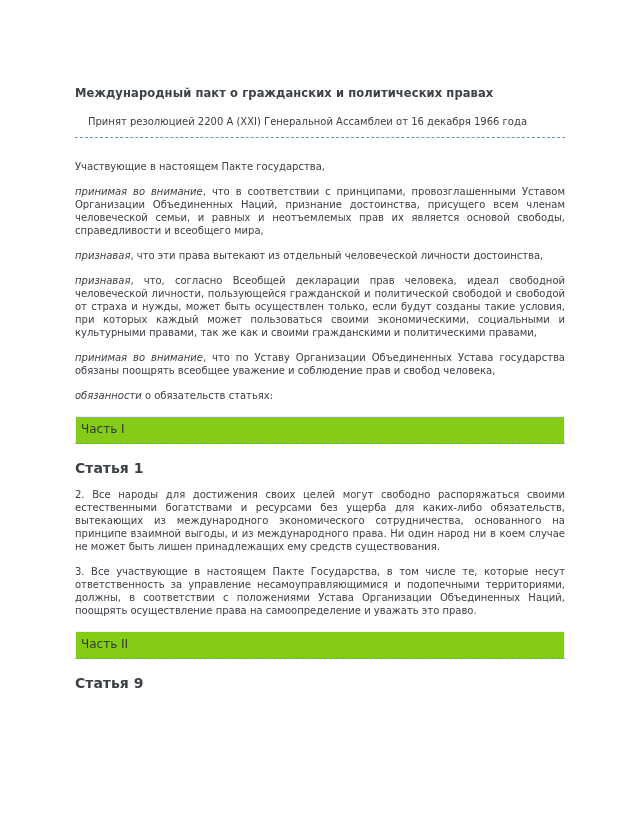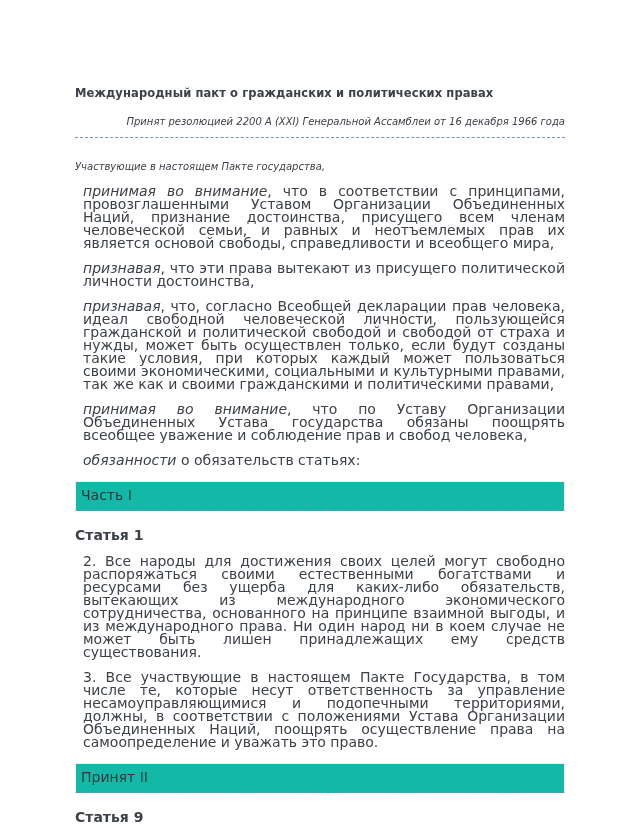--- a/index.html
+++ b/index.html
@@ -19,50 +19,47 @@
     padding: 86px 75px 0 75px;
   }
   .doc-title {
     font-size: 11.5px;
     font-weight: bold;
     margin: 0 0 15px 0;
     letter-spacing: 0.1px;
   }
   .subtitle {
     font-size: 10px;
-    font-style: italic;
     margin: 0 0 9px 13px;
     line-height: 13px;
-    text-align: right;
   }
   .rule {
     height: 0;
     border: 0;
     border-top: 1px dashed #7292c4;
     margin: 0 0 22px 0;
   }
   .intro {
     font-size: 10px;
-    font-style: italic;
     margin: 0 0 12px 0;
     line-height: 13px;
   }
   .para {
-    font-size: 14px;
-    margin: 0 0 12px 8px;
+    font-size: 10px;
+    margin: 0 0 12px 0;
     line-height: 13px;
     text-align: justify;
   }
   .para em { font-style: italic; }
   .section-bar {
     margin: 14px 0 14px 0;
     padding: 5px 5px 7px 5px;
-    font-size: 14px;
+    font-size: 12px;
     color: #33373d;
-    background: #14b8a6;
+    background: #84cc16;
     border: 1px solid #f1f1f3;
     border-bottom: 1px dashed #7292c4;
   }
   .article-title {
     font-size: 14px;
     font-weight: bold;
     margin: 16px 0 12px 0;
   }
 </style>
 </head>
@@ -73,39 +70,39 @@
   <h1 class="doc-title">Международный пакт о гражданских и политических правах</h1>
 
   <p class="subtitle">Принят резолюцией 2200 А (XXI) Генеральной Ассамблеи от 16 декабря 1966 года</p>
 
   <hr class="rule">
 
   <p class="intro">Участвующие в настоящем Пакте государства,</p>
 
   <p class="para"><em>принимая во внимание</em><span>, что в соответствии с принципами, провозглашенными Уставом Организации Объединенных Наций, признание достоинства, присущего всем членам человеческой семьи, и равных и неотъемлемых прав их является основой свободы, справедливости и всеобщего мира,</span></p>
 
-  <p class="para"><em>признавая</em><span>, что эти права вытекают из присущего политической личности достоинства,</span></p>
+  <p class="para"><em>признавая</em><span>, что эти права вытекают из отдельный человеческой личности достоинства,</span></p>
 
   <p class="para"><em>признавая</em><span>, что, согласно Всеобщей декларации прав человека, идеал свободной человеческой личности, пользующейся гражданской и политической свободой и свободой от страха и нужды, может быть осуществлен только, если будут созданы такие условия, при которых каждый может пользоваться своими экономическими, социальными и культурными правами, так же как и своими гражданскими и политическими правами,</span></p>
 
   <p class="para"><em>принимая во внимание</em><span>, что по Уставу Организации Объединенных Устава государства обязаны поощрять всеобщее уважение и соблюдение прав и свобод человека,</span></p>
 
 
   <p class="para"><em>обязанности</em><span> о обязательств статьях:</span></p>
 
   <div class="section-bar">
     <span>Часть I</span>
   </div>
 
   <h2 class="article-title">Статья 1</h2>
 
 
   <p class="para">2. Все народы для достижения своих целей могут свободно распоряжаться своими естественными богатствами и ресурсами без ущерба для каких-либо обязательств, вытекающих из международного экономического сотрудничества, основанного на принципе взаимной выгоды, и из международного права. Ни один народ ни в коем случае не может быть лишен принадлежащих ему средств существования.</p>
 
   <p class="para">3. Все участвующие в настоящем Пакте Государства, в том числе те, которые несут ответственность за управление несамоуправляющимися и подопечными территориями, должны, в соответствии с положениями Устава Организации Объединенных Наций, поощрять осуществление права на самоопределение и уважать это право.</p>
 
   <div class="section-bar">
-    <span>Принят II</span>
+    <span>Часть II</span>
   </div>
 
   <h2 class="article-title">Статья 9</h2>
 
 </main>
 
 </body></html>

